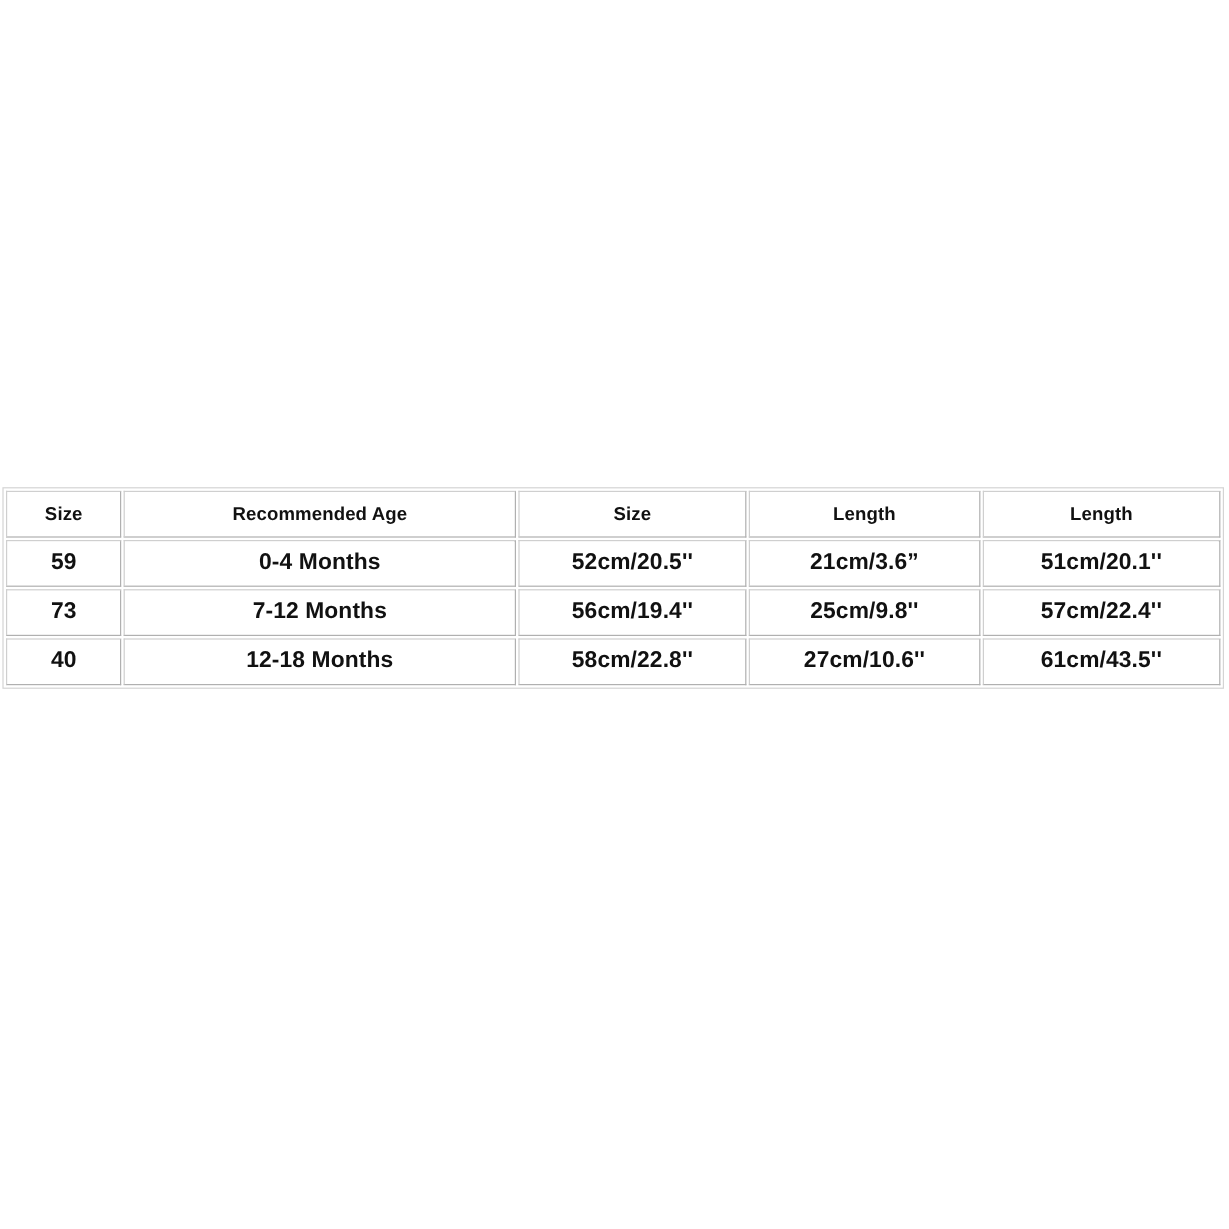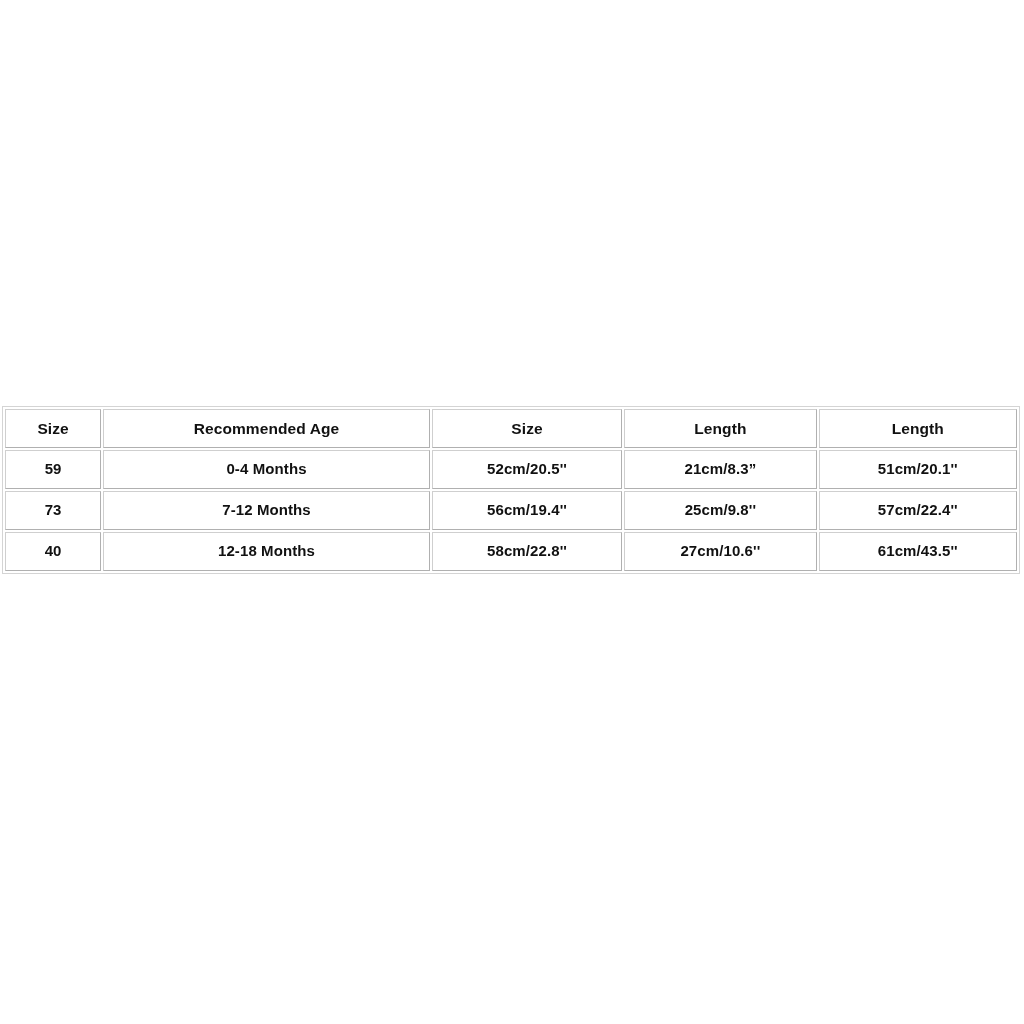--- a/index.html
+++ b/index.html
@@ -45,21 +45,21 @@
     border-left-color: #cfcfcf;
     border-right-color: #b0b0b0;
     border-bottom-color: #b0b0b0;
     background: #ffffff;
     height: 37px;
     padding: 0 2px;
     text-align: center;
     vertical-align: middle;
     color: #111111;
     font-weight: bold;
-    font-size: 15px;
+    font-size: 19px;
     line-height: 1.1;
     white-space: nowrap;
     letter-spacing: 0.1px;
   }
 
   table.size-chart tr.header-row td {
     font-size: 15.5px;
   }
 
   
@@ -90,21 +90,21 @@
           <td>Recommended Age</td>
           <td>Size</td>
           <td>Length</td>
           <td>Length</td>
         </tr>
 
         <tr>
           <td>59</td>
           <td>0-4 Months</td>
           <td>52cm/20.5''</td>
-          <td>21cm/8.3”</td>
+          <td>21cm/3.6”</td>
           <td>51cm/20.1''</td>
         </tr>
 
 
         <tr>
           <td>73</td>
           <td>7-12 Months</td>
           <td>56cm/19.4''</td>
           <td>25cm/9.8''</td>
           <td>57cm/22.4''</td>

